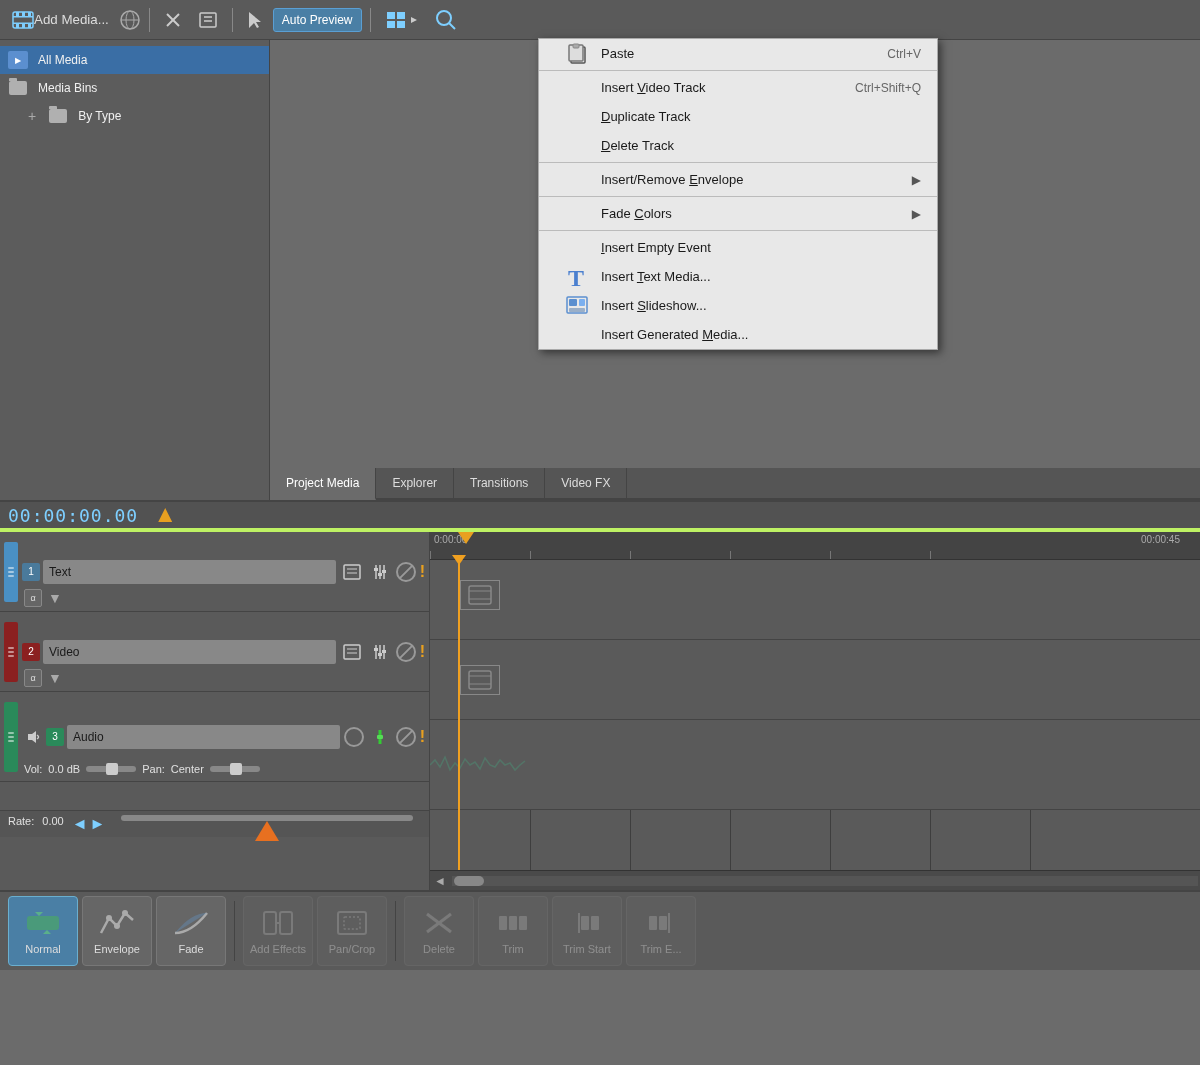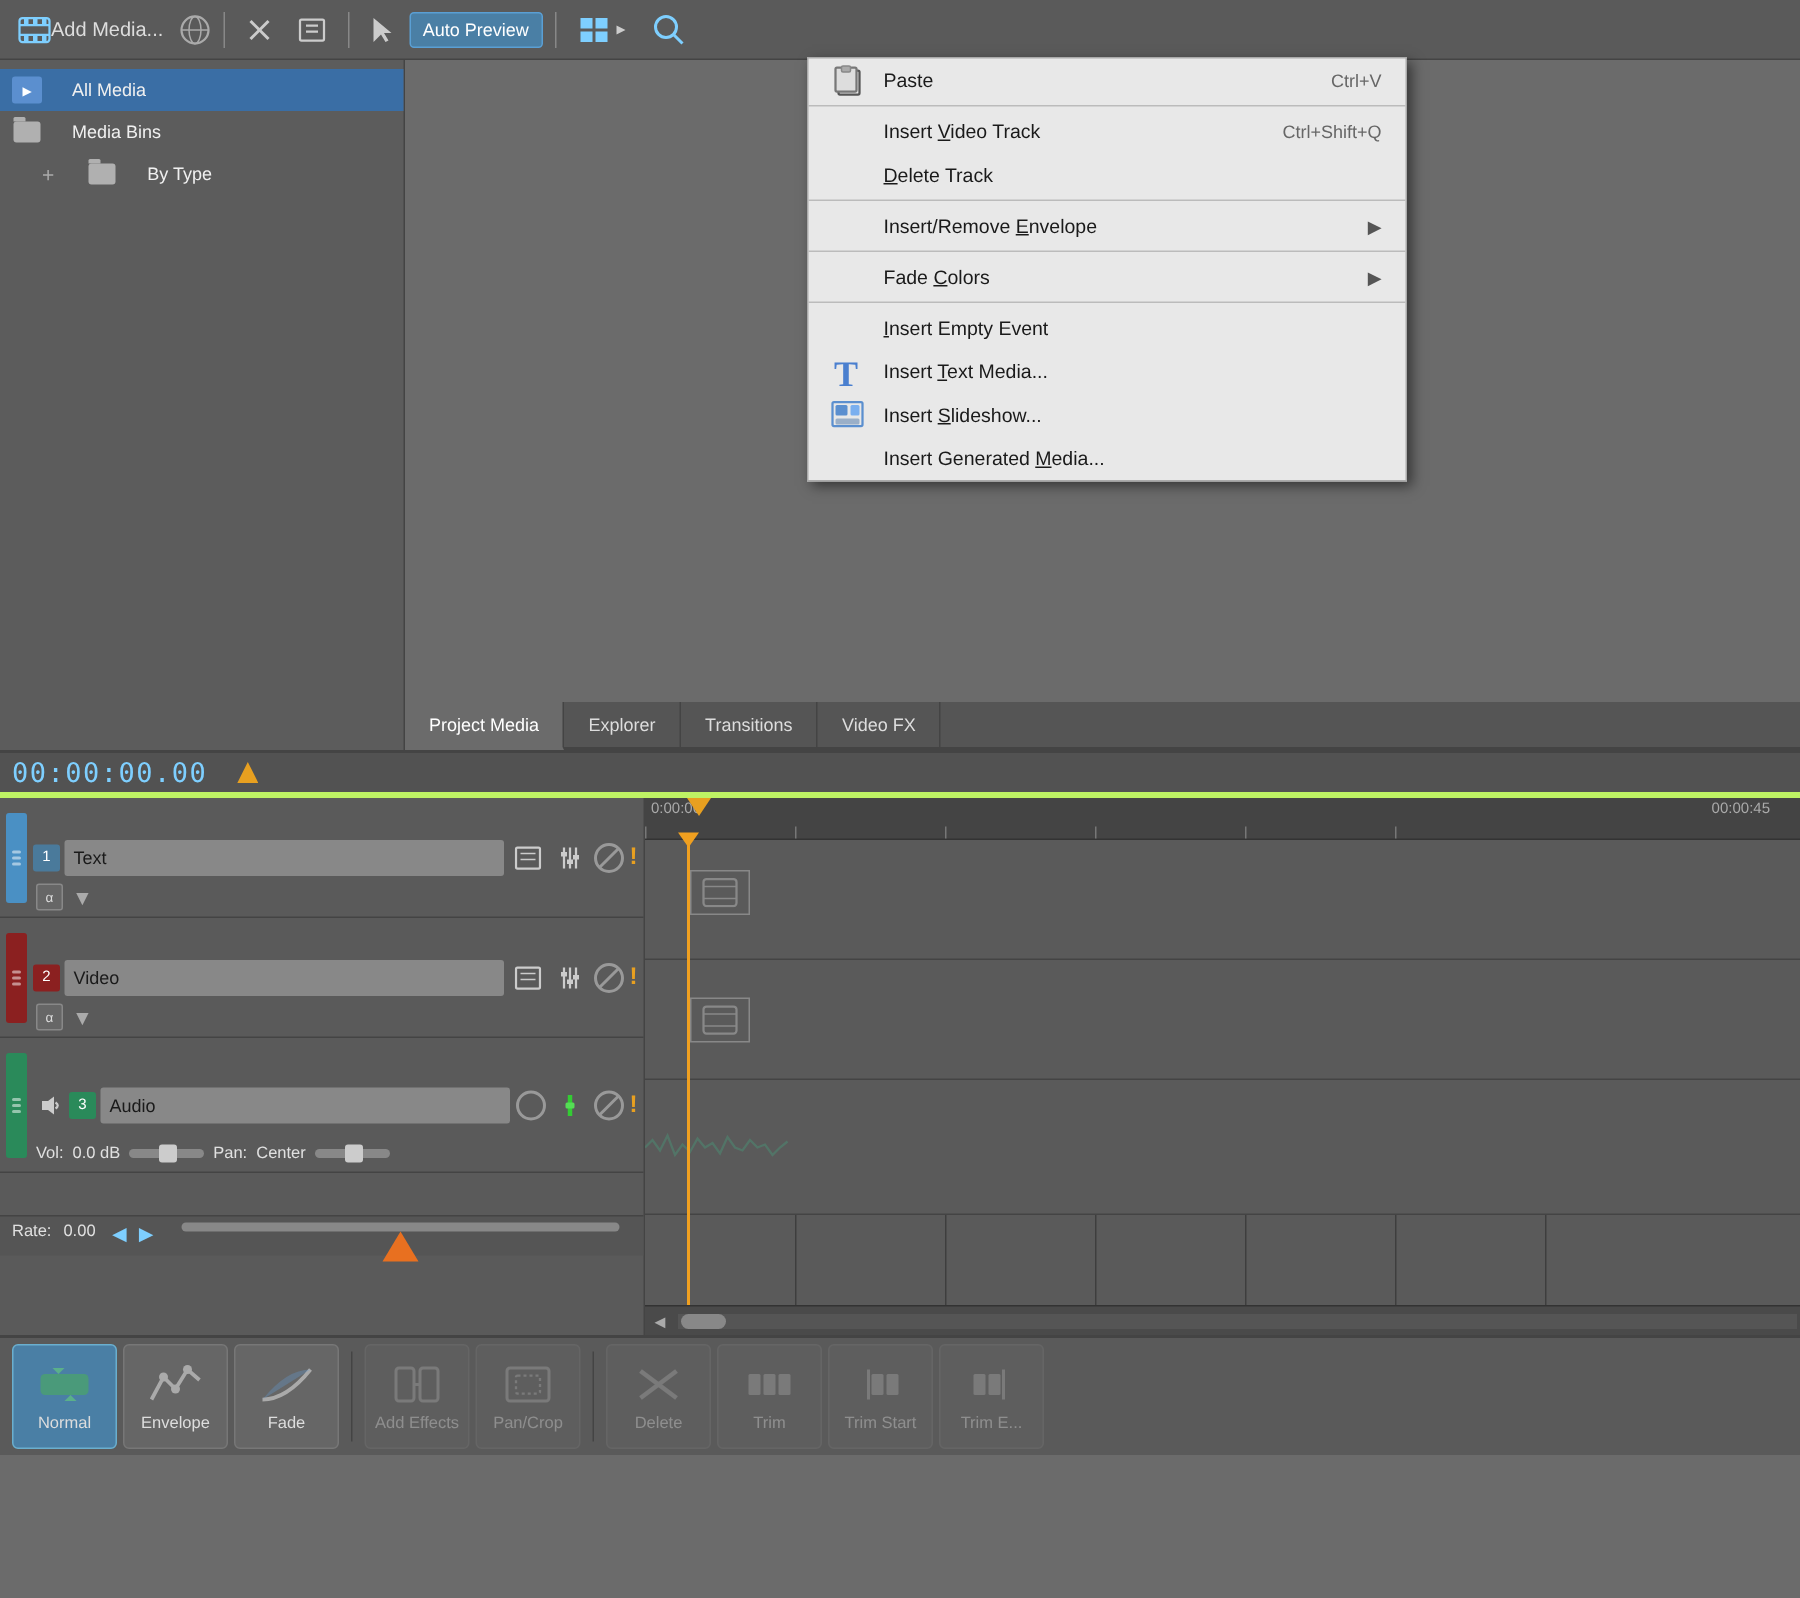--- a/index.html
+++ b/index.html
@@ -78,21 +78,21 @@
     }
     .media-tree {
       padding: 6px 0;
       flex: 1;
     }
     .tree-item {
       display: flex;
       align-items: center;
       padding: 4px 8px;
       cursor: pointer;
-      gap: 20px;
+      gap: 10px;
     }
     .tree-item.selected {
       background: #3a6ea5;
     }
     .tree-icon {
       width: 20px;
       height: 20px;
       display: flex;
       align-items: center;
       justify-content: center;
@@ -518,20 +518,21 @@
       color: #1a1a1a;
       font-size: 13px;
     }
     .menu-item {
       display: flex;
       align-items: center;
       padding: 7px 16px 7px 50px;
       cursor: pointer;
       position: relative;
       gap: 8px;
+      margin-left: 12px;
     }
     .menu-item-icon {
       position: absolute;
       left: 12px;
       width: 28px;
       height: 22px;
       display: flex;
       align-items: center;
       justify-content: center;
     }
@@ -1035,20 +1036,23 @@
     <span class="menu-shortcut">Ctrl+V</span>
   </div>
 
   <div class="menu-separator"></div>
 
   <div class="menu-item">
     <span class="menu-item-text">Insert <span class="underline">V</span>ideo Track</span>
     <span class="menu-shortcut">Ctrl+Shift+Q</span>
   </div>
 
+  <div class="menu-item">
+    <span class="menu-item-text"><span class="underline">D</span>uplicate Track</span>
+  </div>
 
   <div class="menu-item">
     <span class="menu-item-text"><span class="underline">D</span>elete Track</span>
   </div>
 
   <div class="menu-separator"></div>
 
   <div class="menu-item">
     <span class="menu-item-text">Insert/Remove <span class="underline">E</span>nvelope</span>
     <span class="menu-arrow">▶</span>

